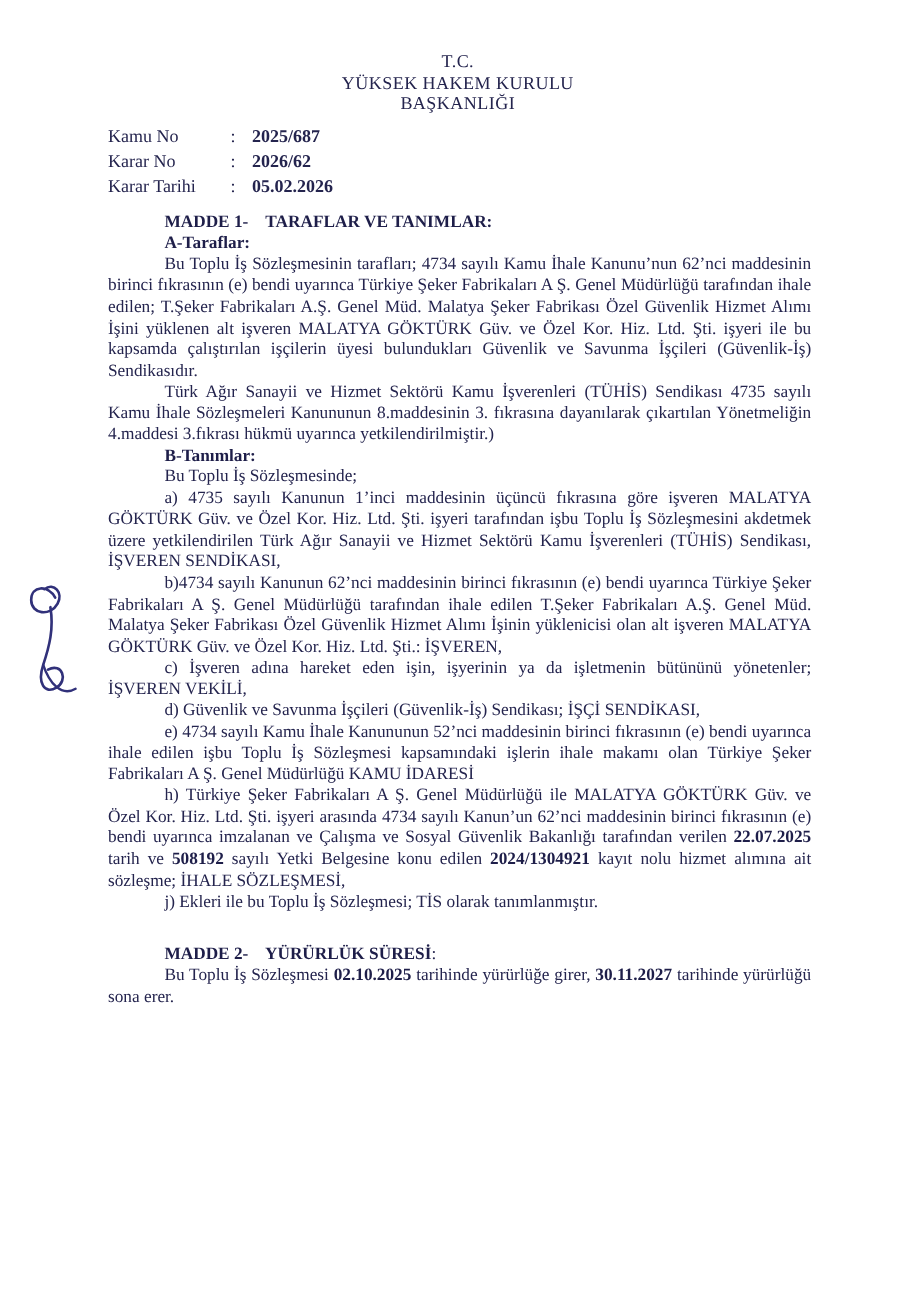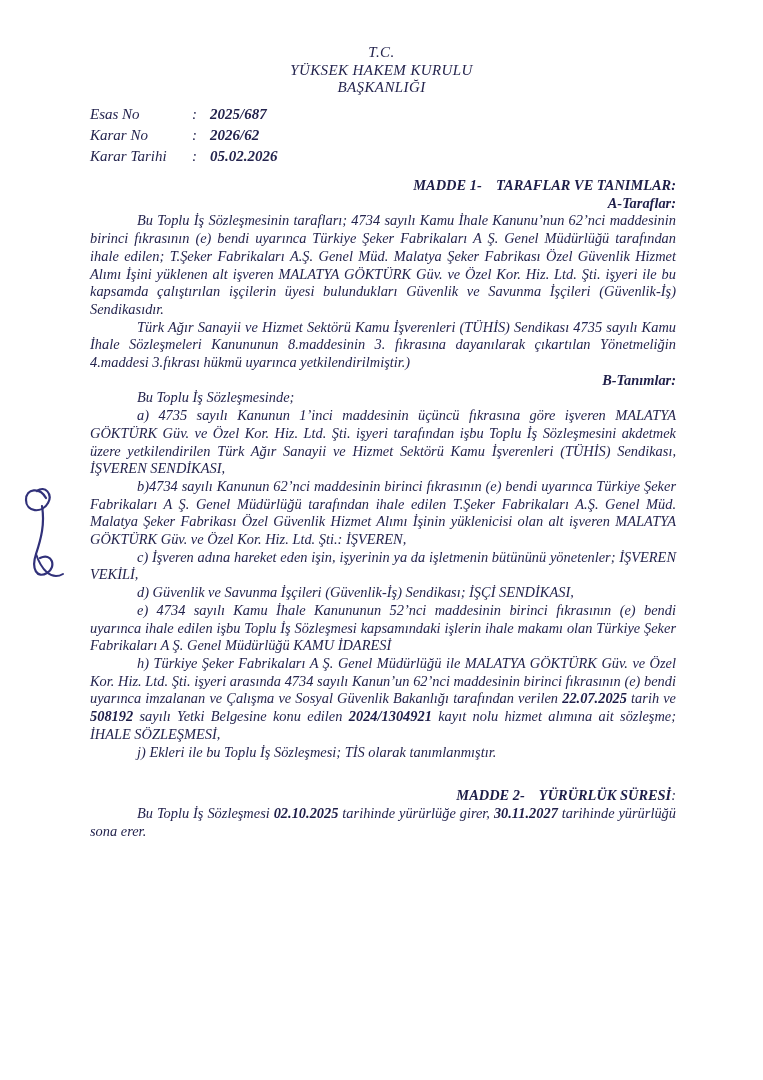--- a/index.html
+++ b/index.html
@@ -3,42 +3,41 @@
 <meta charset="utf-8">
 <style>
   html,body{margin:0;padding:0;background:#ffffff;}
   .page{
     position:relative;
     width:763px;height:904px;
     background:#ffffff;
     overflow:hidden;
     font-family:"Liberation Serif","DejaVu Serif",serif;
     color:#24244e;
-    font-style:italic;
   }
   
   .letterhead{
     position:absolute;top:44px;left:0;right:0;
     text-align:center;
     font-size:15px;line-height:17.5px;
     letter-spacing:.4px;
   }
   
   .case-info{position:absolute;left:90px;top:104px;font-size:15px;line-height:21px;}
   .ci-row{display:flex;}
   .ci-label{width:102px;}
   .ci-colon{width:18px;}
   .ci-value{font-weight:bold;}
   
   .doc-body{
     position:absolute;left:90px;top:177px;width:586px;
     font-size:14.4px;line-height:17.7px;
   }
   p.doc{margin:0;text-align:justify;text-indent:47px;}
-  p.doc.heading{text-align:right;}
+  p.doc.heading{text-align:left;}
   p.doc.space-before{margin-top:26px;}
   .b{font-weight:bold;color:#1e1e49;}
   
   .page-num{
     position:absolute;top:979px;left:0;right:16px;
     text-align:center;font-size:13.5px;
   }
   
   .paraph{position:absolute;left:12px;top:482px;}
   
@@ -58,21 +57,21 @@
 <div class="page">
 
   <div class="letterhead">
     <div>T.C.</div>
     <div>YÜKSEK HAKEM KURULU</div>
     <div>BAŞKANLIĞI</div>
   </div>
 
   <div class="case-info">
     <div class="ci-row">
-      <span class="ci-label">Esas No</span>
+      <span class="ci-label">Kamu No</span>
       <span class="ci-colon">:</span>
       <span class="ci-value">2025/687</span>
     </div>
     <div class="ci-row">
       <span class="ci-label">Karar No</span>
       <span class="ci-colon">:</span>
       <span class="ci-value">2026/62</span>
     </div>
     <div class="ci-row">
       <span class="ci-label">Karar Tarihi</span>

